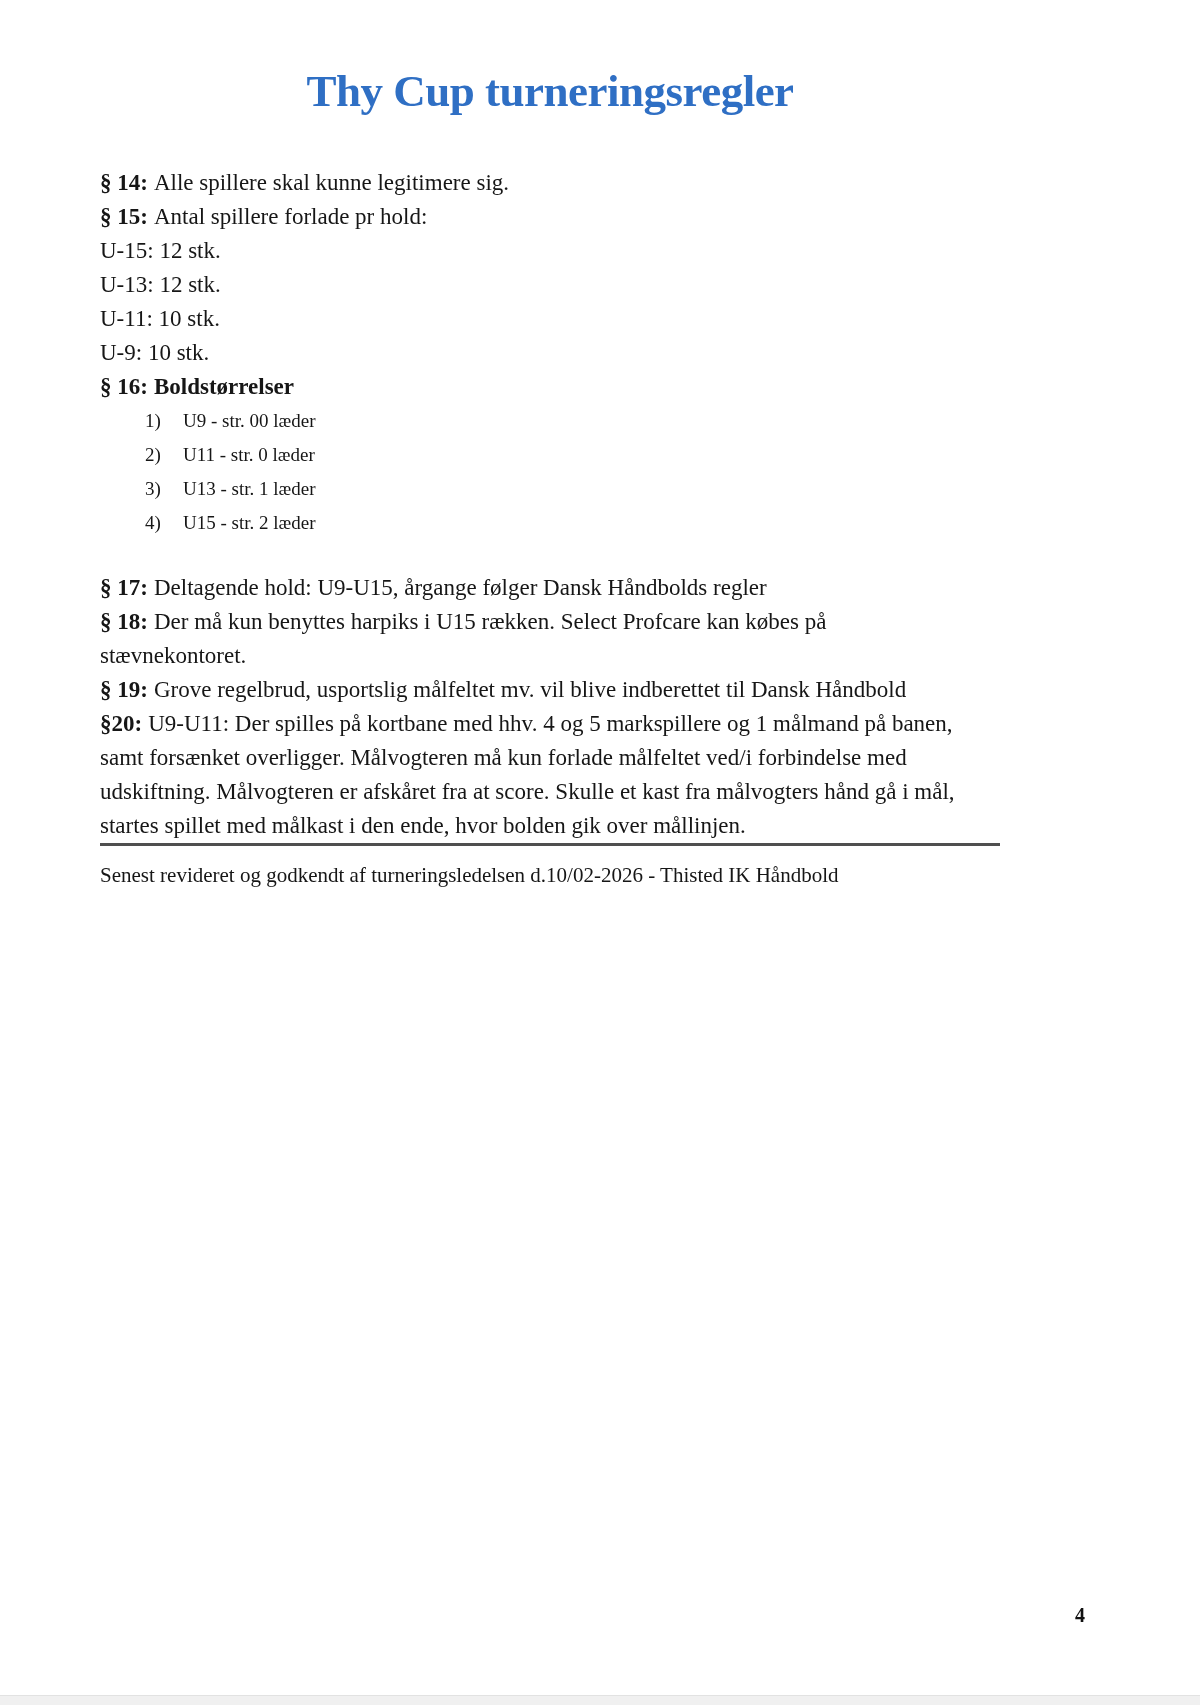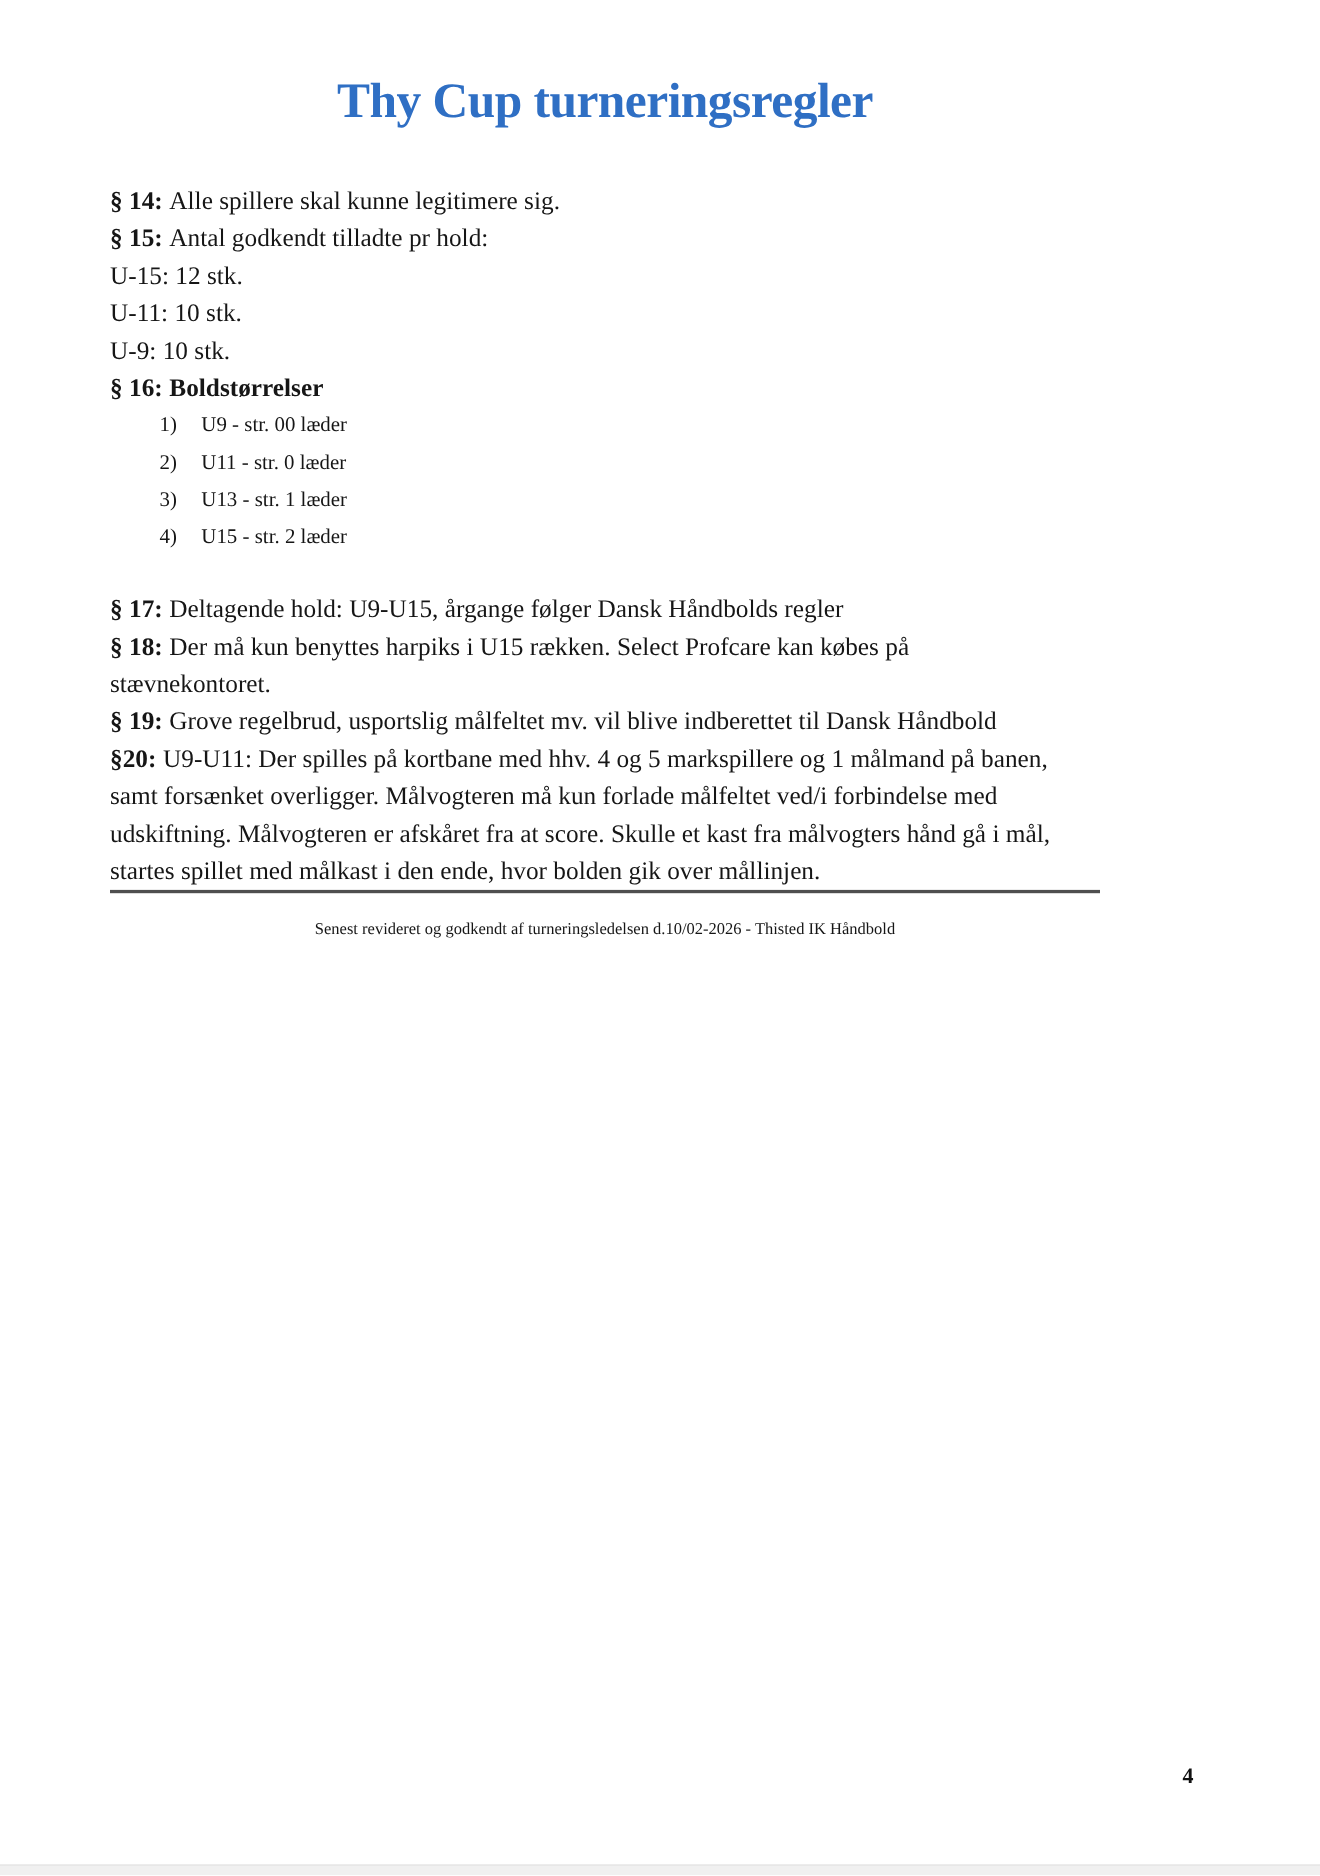--- a/index.html
+++ b/index.html
@@ -60,24 +60,24 @@
     display: inline-block;
     width: 38px;
   }
   .footer-rule {
     border: 0;
     border-top: 3px solid #4F4F4F;
     margin: 0 0 12px 0;
     width: 100%;
   }
   .footer-note {
-    margin: 16px;
-    font-size: 15px;
+    margin: 0;
+    font-size: 21px;
     line-height: 34px;
-    text-align: center;
+    text-align: left;
     white-space: nowrap;
   }
   .page-number {
     position: absolute;
     left: 1040px;
     top: 1598px;
     width: 80px;
     text-align: center;
     font-size: 20px;
     line-height: 34px;
@@ -100,24 +100,25 @@
 <div class="page">
   <div class="content">
 
     <h1 class="doc-title">Thy Cup turneringsregler</h1>
 
     <p class="body-line gap-46">
       <strong class="lbl">§ 14:</strong><span>Alle spillere skal kunne legitimere sig.</span>
     </p>
 
     <p class="body-line gap-18">
-      <strong class="lbl">§ 15:</strong><span>Antal godkendt tilladte pr hold:</span>
+      <strong class="lbl">§ 15:</strong><span>Antal spillere forlade pr hold:</span>
     </p>
 
     <p class="body-line gap-16">U-15: 12 stk.</p>
+    <p class="body-line gap-16">U-13: 12 stk.</p>
     <p class="body-line gap-19">U-11: 10 stk.</p>
     <p class="body-line gap-46">U-9: 10 stk.</p>
 
     <p class="body-line bold-line gap-16">
       <strong class="lbl">§ 16:</strong><span>Boldstørrelser</span>
     </p>
 
     <div class="ball-list gap-31">
       <div class="ball-row">
         <span class="ball-num">1)</span><span>U9 - str. 00 læder</span>

